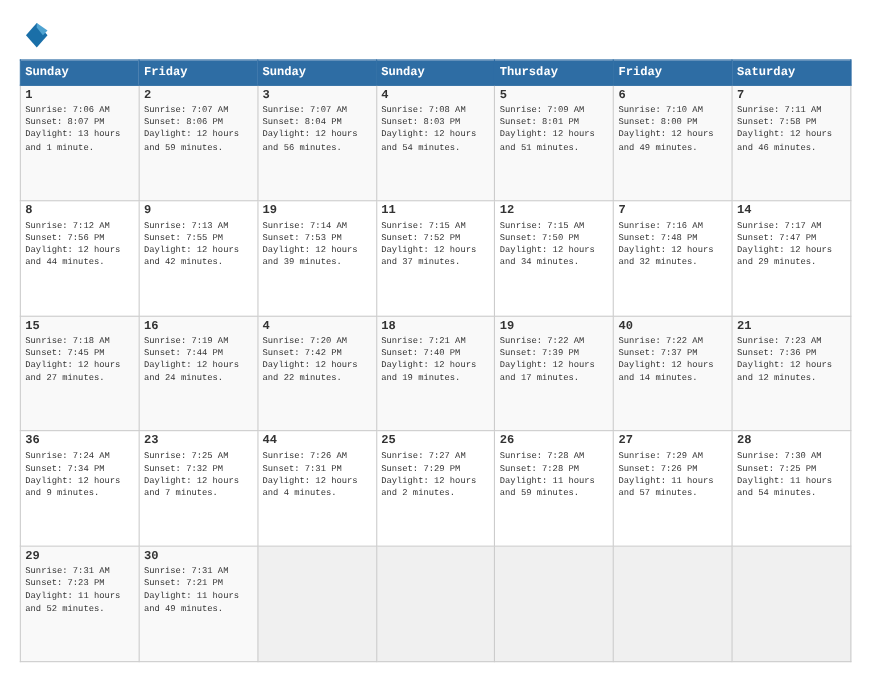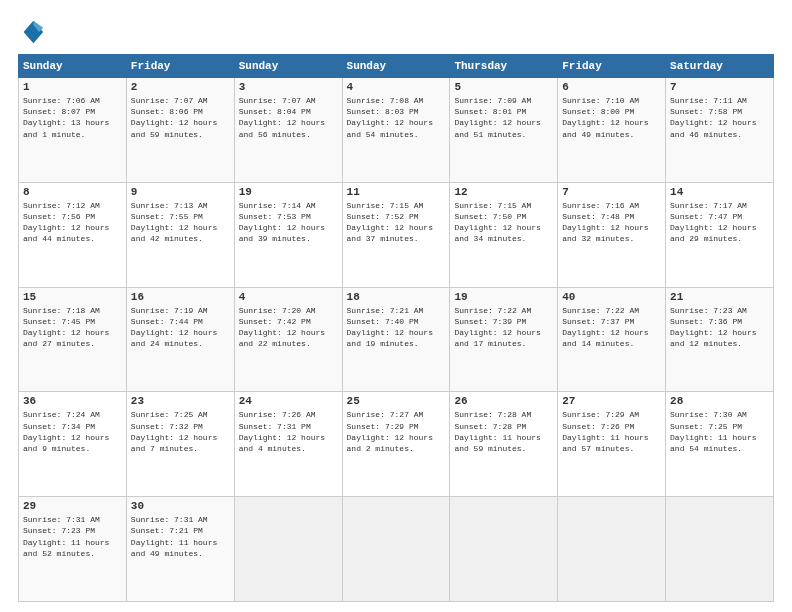--- a/index.html
+++ b/index.html
@@ -226,21 +226,21 @@
         <tr>
           <td>
             <span class="day-num">36</span>
             <div class="day-info">Sunrise: 7:24 AM<br>Sunset: 7:34 PM<br>Daylight: 12 hours and 9 minutes.</div>
           </td>
           <td>
             <span class="day-num">23</span>
             <div class="day-info">Sunrise: 7:25 AM<br>Sunset: 7:32 PM<br>Daylight: 12 hours and 7 minutes.</div>
           </td>
           <td>
-            <span class="day-num">24</span>
+            <span class="day-num">44</span>
             <div class="day-info">Sunrise: 7:26 AM<br>Sunset: 7:31 PM<br>Daylight: 12 hours and 4 minutes.</div>
           </td>
           <td>
             <span class="day-num">25</span>
             <div class="day-info">Sunrise: 7:27 AM<br>Sunset: 7:29 PM<br>Daylight: 12 hours and 2 minutes.</div>
           </td>
           <td>
             <span class="day-num">26</span>
             <div class="day-info">Sunrise: 7:28 AM<br>Sunset: 7:28 PM<br>Daylight: 11 hours and 59 minutes.</div>
           </td>

